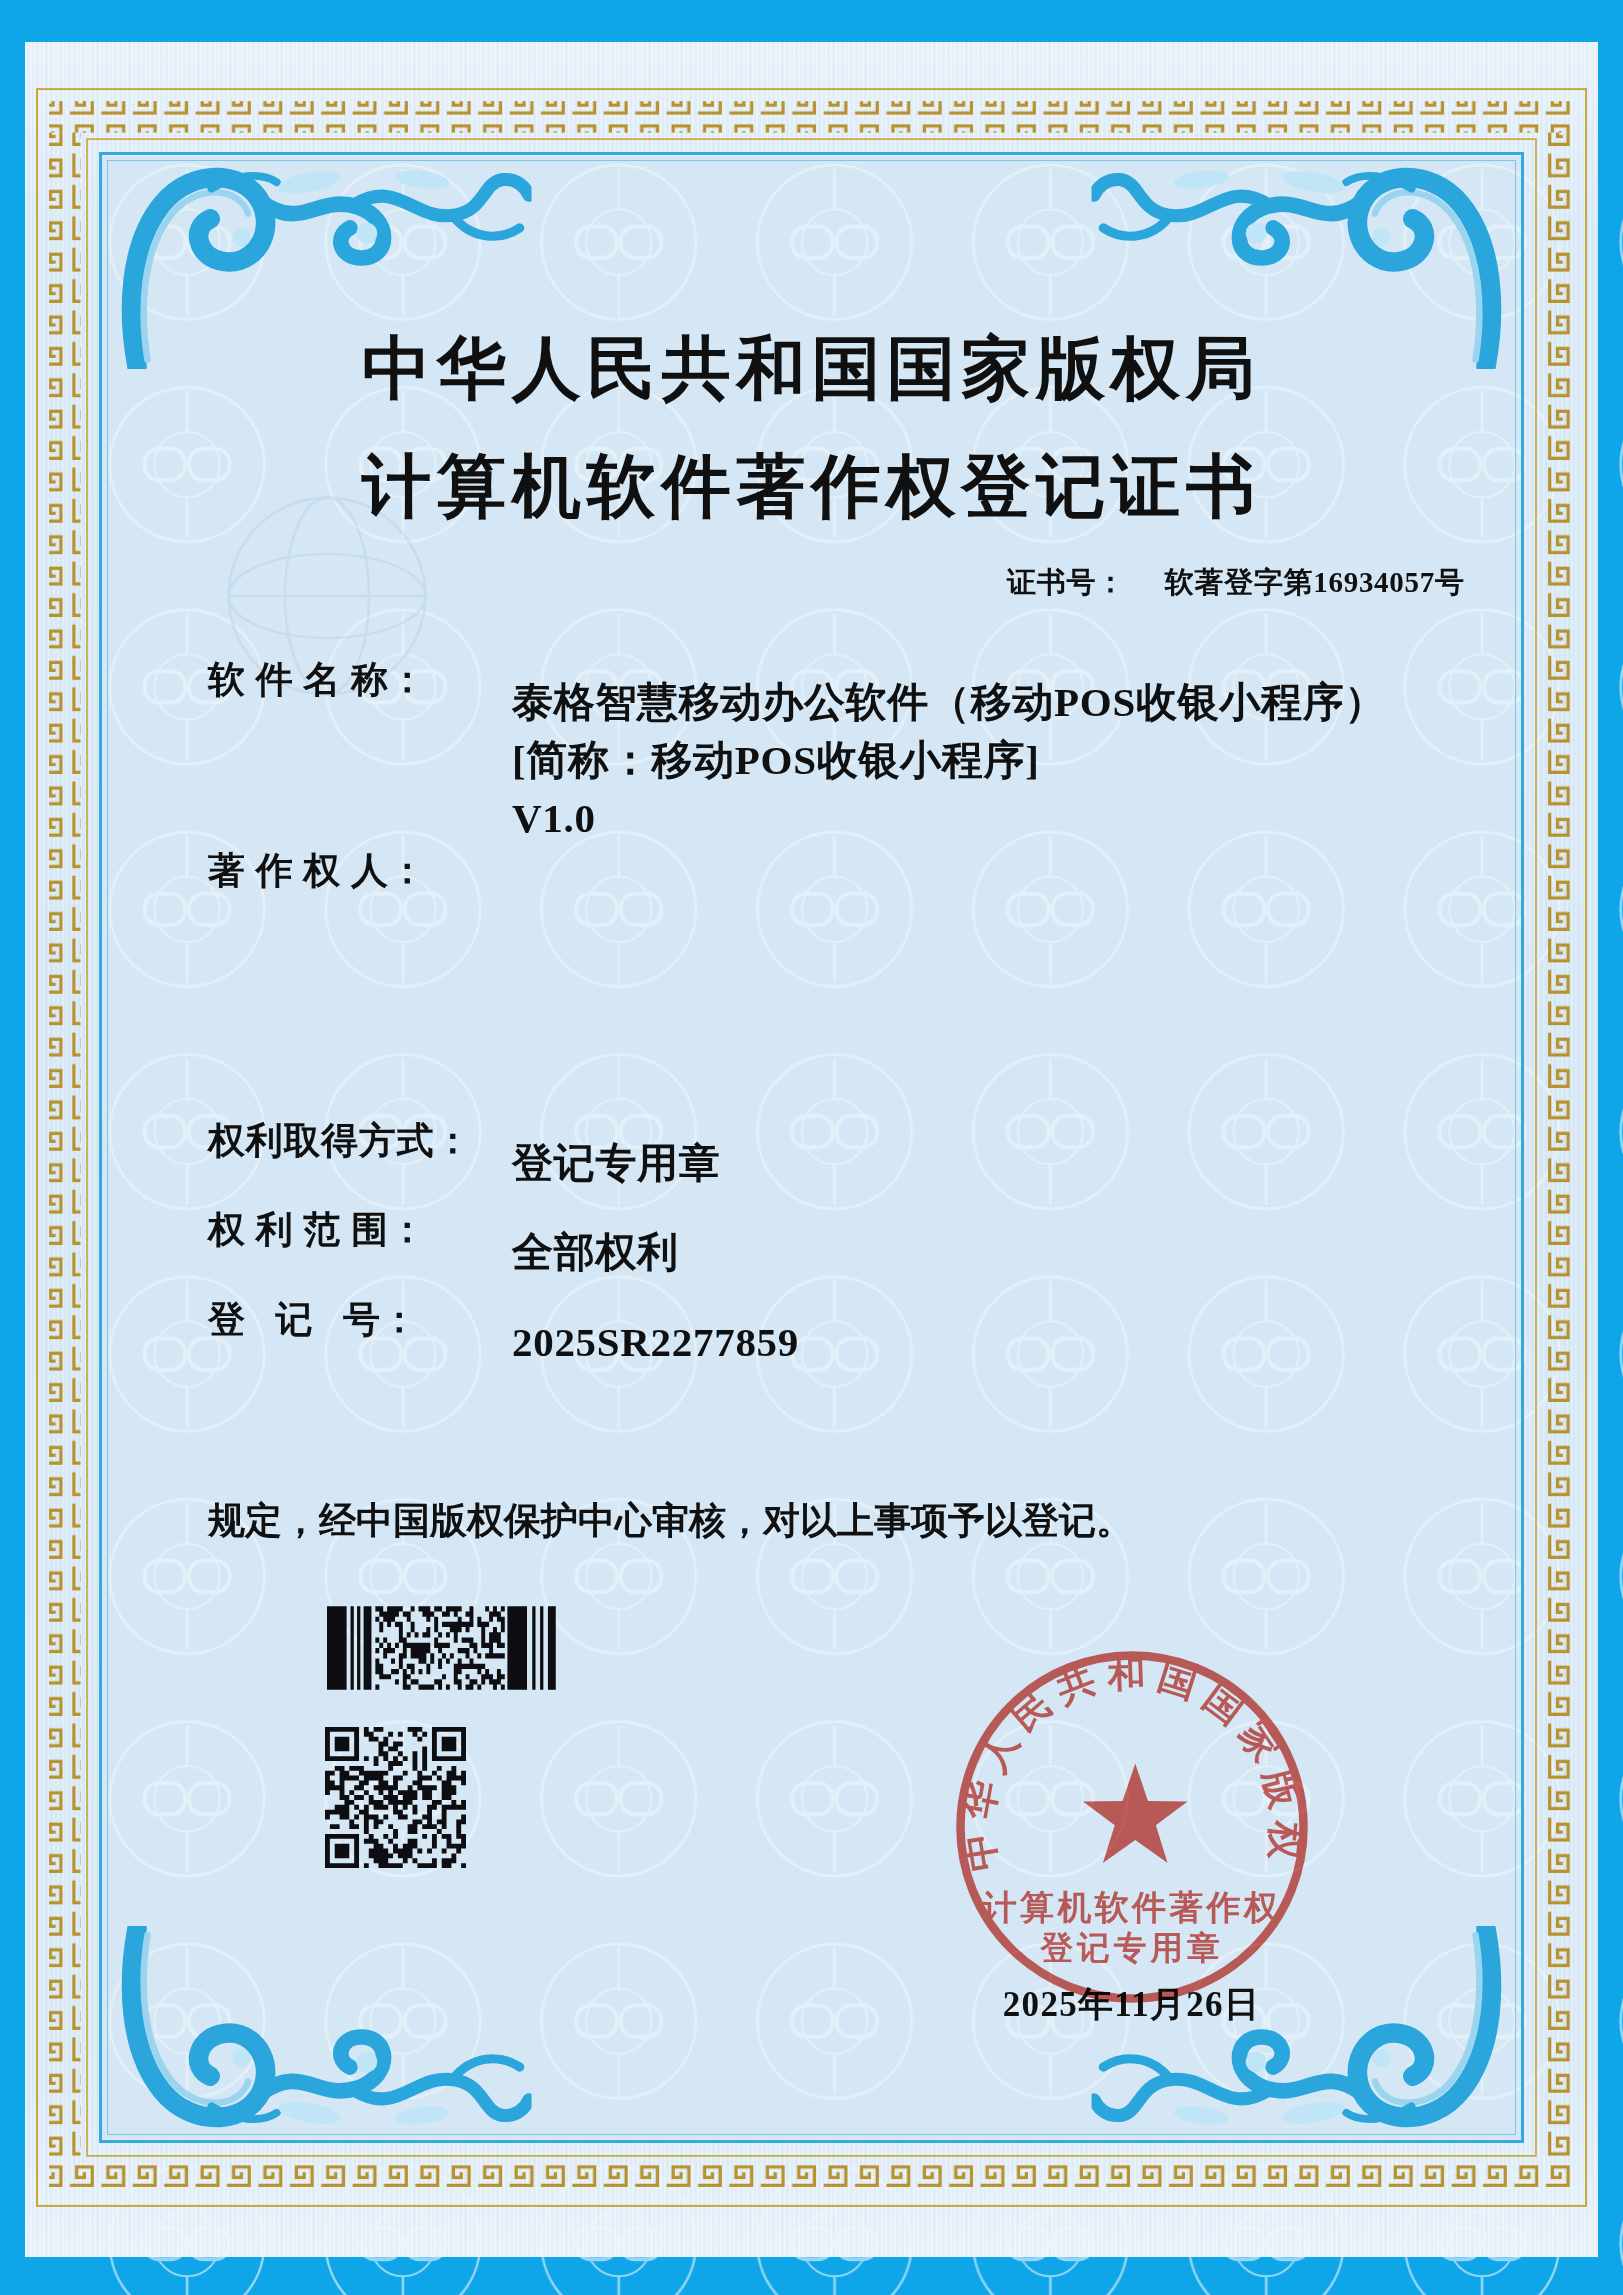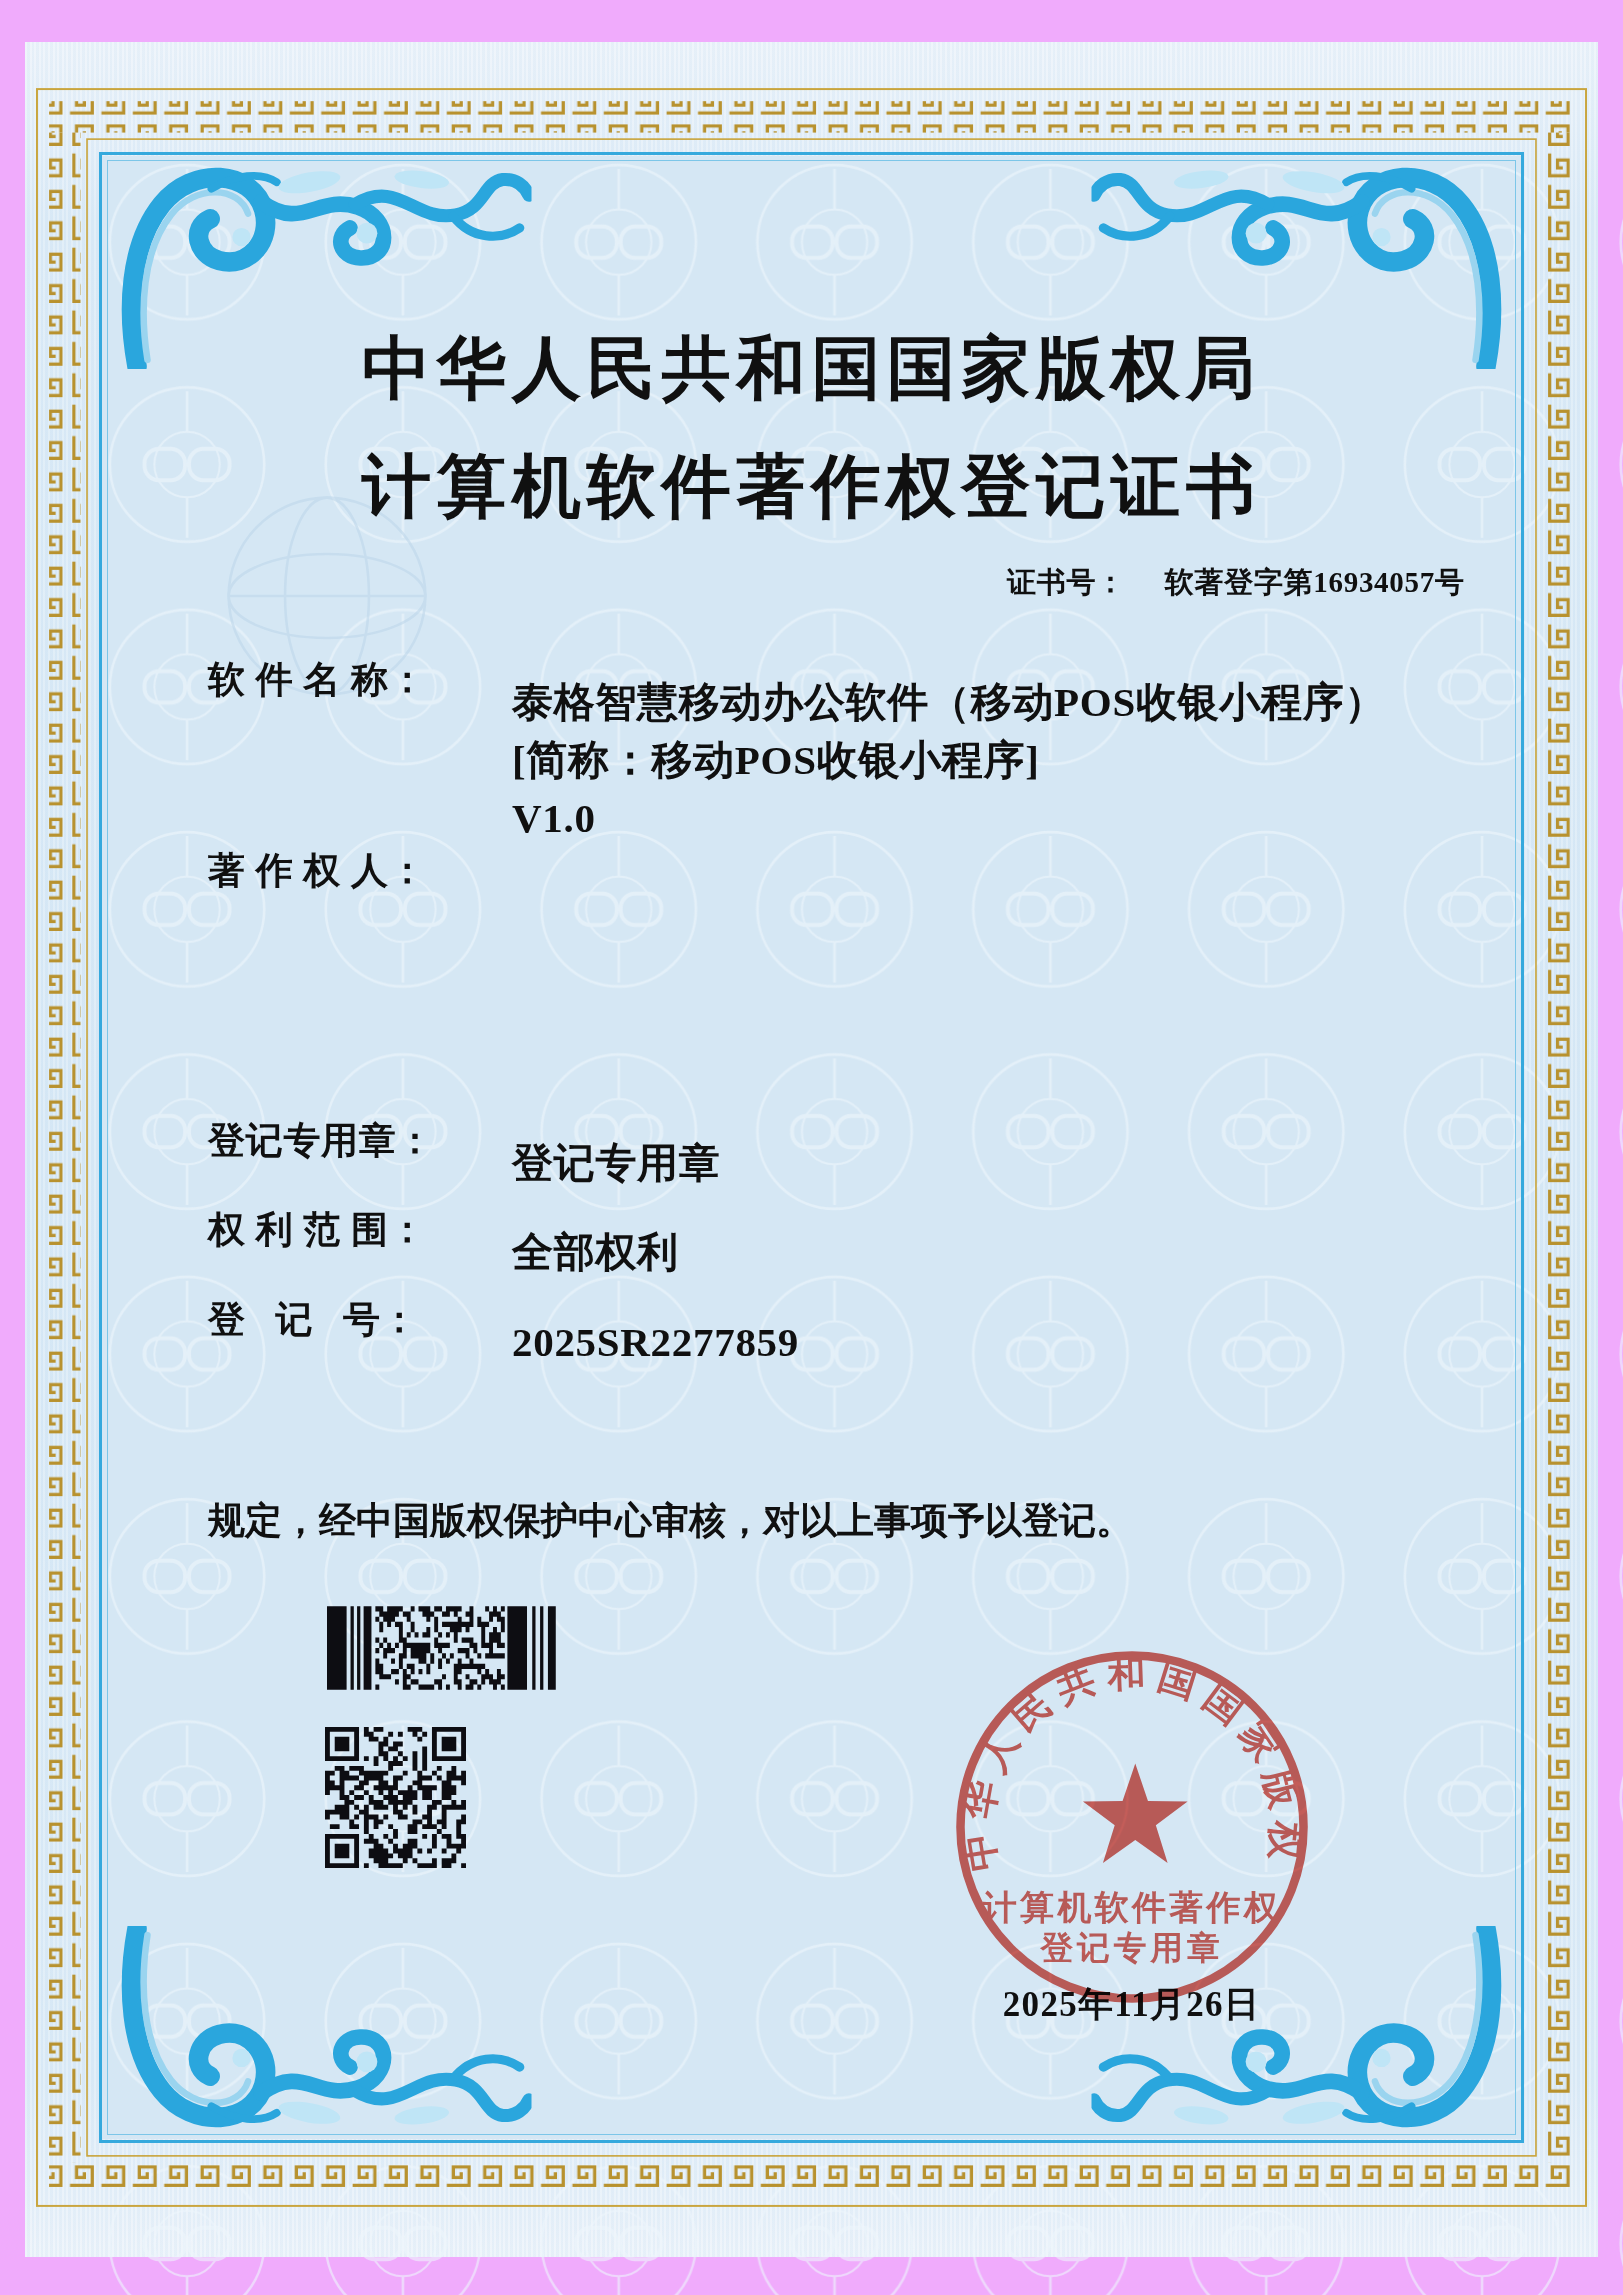--- a/index.html
+++ b/index.html
@@ -1,17 +1,17 @@
 <!DOCTYPE html>
 <html style="font-size:10.5px"><head>
 <meta charset="utf-8">
 <style>
   html,body{margin:0;padding:0;background:#ffffff;}
   .page{
-    position:relative;width:1623px;height:2295px;background:#f0abfc;overflow:hidden;
+    position:relative;width:1623px;height:2295px;background:#0ea5e9;overflow:hidden;
     font-family:"Liberation Serif","DejaVu Serif",serif;font-weight:700;color:#101010;
   }
   .paper{
     position:absolute;left:25px;top:42px;right:25px;bottom:38px;
     background:linear-gradient(180deg,#ecf3fa 0%,#dcebf7 8%,#d8e9f6 50%,#dcebf7 92%,#ecf3fa 100%);
   }
   .paper::after{
     content:"";position:absolute;inset:0;
     background:repeating-linear-gradient(90deg,rgba(255,255,255,.18) 0 2px,rgba(180,210,235,.10) 2px 4.6px);
   }
@@ -133,21 +133,21 @@
     <span>证书号：</span><span class="v">软著登字第16934057号</span>
   </div>
 
   <div class="flabel" style="top:659px">软 件 名 称：</div>
   <div class="fvalue" style="top:657px">泰格智慧移动办公软件（移动POS收银小程序）</div>
   <div class="fvalue" style="top:715px">[简称：移动POS收银小程序]</div>
   <div class="fvalue" style="top:773px">V1.0</div>
 
   <div class="flabel" style="top:850px">著 作 权 人：</div>
 
-  <div class="flabel" style="top:1120px">登记专用章：</div>
+  <div class="flabel" style="top:1120px">权利取得方式：</div>
   <div class="fvalue" style="top:1118px">登记专用章</div>
 
   <div class="flabel" style="top:1209px">权 利 范 围：</div>
   <div class="fvalue" style="top:1207px">全部权利</div>
 
   <div class="flabel" style="top:1299px">登   记   号：</div>
   <div class="fvalue" style="top:1297px">2025SR2277859</div>
 
   <div class="stmt2">规定，经中国版权保护中心审核，对以上事项予以登记。</div>
 

